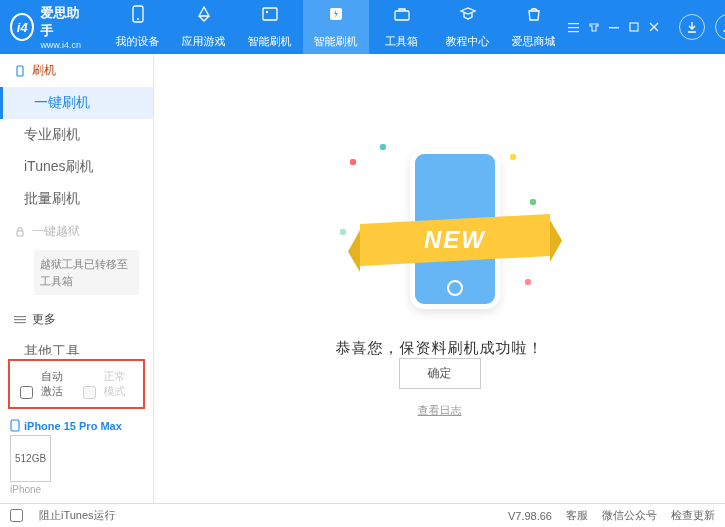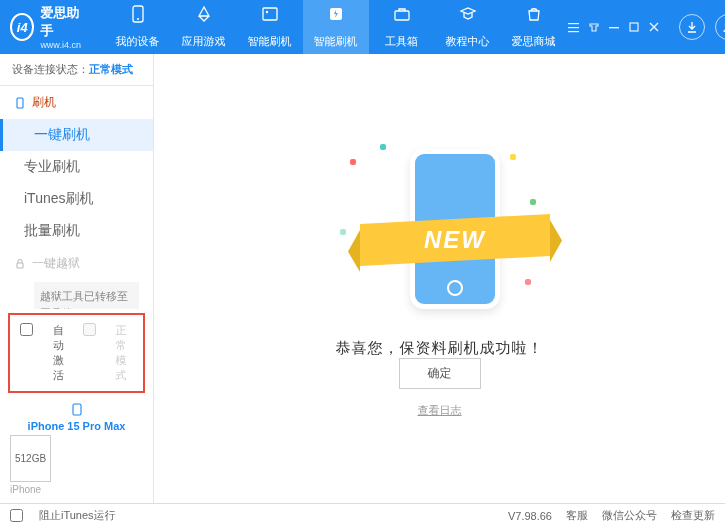--- a/index.html
+++ b/index.html
@@ -20,25 +20,25 @@
 .body-area { display: flex; height: calc(100% - 54px - 24px); }
 .sidebar { width: 154px; border-right: 1px solid #e5e5e5; display: flex; flex-direction: column; }
 .conn-status { padding: 8px 12px; font-size: 11px; color: #666; border-bottom: 1px solid #e5e5e5; }
 .conn-mode { color: #1e88f0; font-weight: bold; }
 .side-menu { flex: 1; overflow: auto; }
 .side-group { padding: 8px 14px; font-size: 12px; color: #444; display: flex; align-items: center; gap: 6px; cursor: pointer; }
 .side-item { padding: 7px 14px 7px 24px; font-size: 14px; color: #666; cursor: pointer; }
 .side-item.active { background: #e8f2fe; color: #1e88f0; border-left: 3px solid #1e88f0; padding-left: 31px; }
 .side-note { background: #f5f5f5; margin: 2px 14px 8px 34px; padding: 6px; font-size: 11px; color: #888; line-height: 1.5; }
 .checkbox-row { padding: 8px 10px; border: 2px solid #e74c3c; margin: 4px 8px; display: flex; gap: 12px; align-items: center; font-size: 11px; }
-.cb { display: flex; align-items: flex-start; gap: 20px; color: #666; }
+.cb { display: flex; align-items: flex-end; gap: 8px; color: #666; }
 .cb input { margin: 0; }
 .cb.disabled { color: #ccc; }
 .device-info { padding: 6px 10px 8px; font-size: 11px; }
-.dev-name { color: #1e88f0; font-weight: bold; display: flex; align-items: center; gap: 4px; flex-direction: column; }
+.dev-name { color: #1e88f0; font-weight: bold; display: flex; align-items: center; gap: 4px; }
 .dev-storage { display: inline-block; border: 1px solid #ccc; padding: 17px 4px; font-size: 10px; margin-top: 3px; color: #666; }
 .dev-type { color: #aaa; font-size: 10px; margin-top: 2px; }
 .main { flex: 1; display: flex; flex-direction: column; align-items: center; justify-content: center; position: relative; }
 .phone-img { position: relative; width: 220px; height: 190px; }
 .confetti { position: absolute; width: 6px; height: 6px; border-radius: 2px; }
 .phone { position: absolute; left: 80px; top: 10px; width: 90px; height: 160px; background: #66b6f5; border: 5px solid #fff; border-radius: 14px; box-shadow: 0 4px 10px rgba(0,0,0,0.1); }
 .phone:before { content: ""; position: absolute; bottom: 8px; left: 50%; transform: translateX(-50%); width: 12px; height: 12px; border: 2px solid #fff; border-radius: 50%; }
 .ribbon { position: absolute; left: 30px; top: 80px; width: 190px; height: 42px; background: #ffc93c; display: flex; align-items: center; justify-content: center; transform: skewY(-3deg); }
 .ribbon-text { font-family: Arial, sans-serif; font-size: 24px; font-weight: 900; font-style: italic; color: #fff; letter-spacing: 2px; transform: skewY(3deg); }
 .ribbon:before, .ribbon:after { content: ""; position: absolute; width: 0; height: 0; border-style: solid; }
@@ -166,23 +166,20 @@
         <svg width="14" height="14">
           <circle cx="7" cy="5" r="2.5" fill="none" stroke="#fff" stroke-width="1.3"></circle>
           <path d="M3 12 C3 9 11 9 11 12" fill="none" stroke="#fff" stroke-width="1.3"></path>
         </svg>
       </div>
   </div>
 </div>
 
 <div class="body-area">
   <div class="sidebar">
-    <div class="conn-status">
-      <span>设备连接状态：</span><span class="conn-mode">正常模式</span>
-    </div>
     <div class="side-menu">
       <div class="side-group">
         <svg width="12" height="12">
             <rect x="3" y="1" width="6" height="10" rx="1" fill="none" stroke="#1e88f0" stroke-width="1.1"></rect>
           </svg>
         <span style="color:#c2410c">刷机</span>
       </div>
       <div class="side-item active">一键刷机</div>
       <div class="side-item">专业刷机</div>
       <div class="side-item">iTunes刷机</div>

